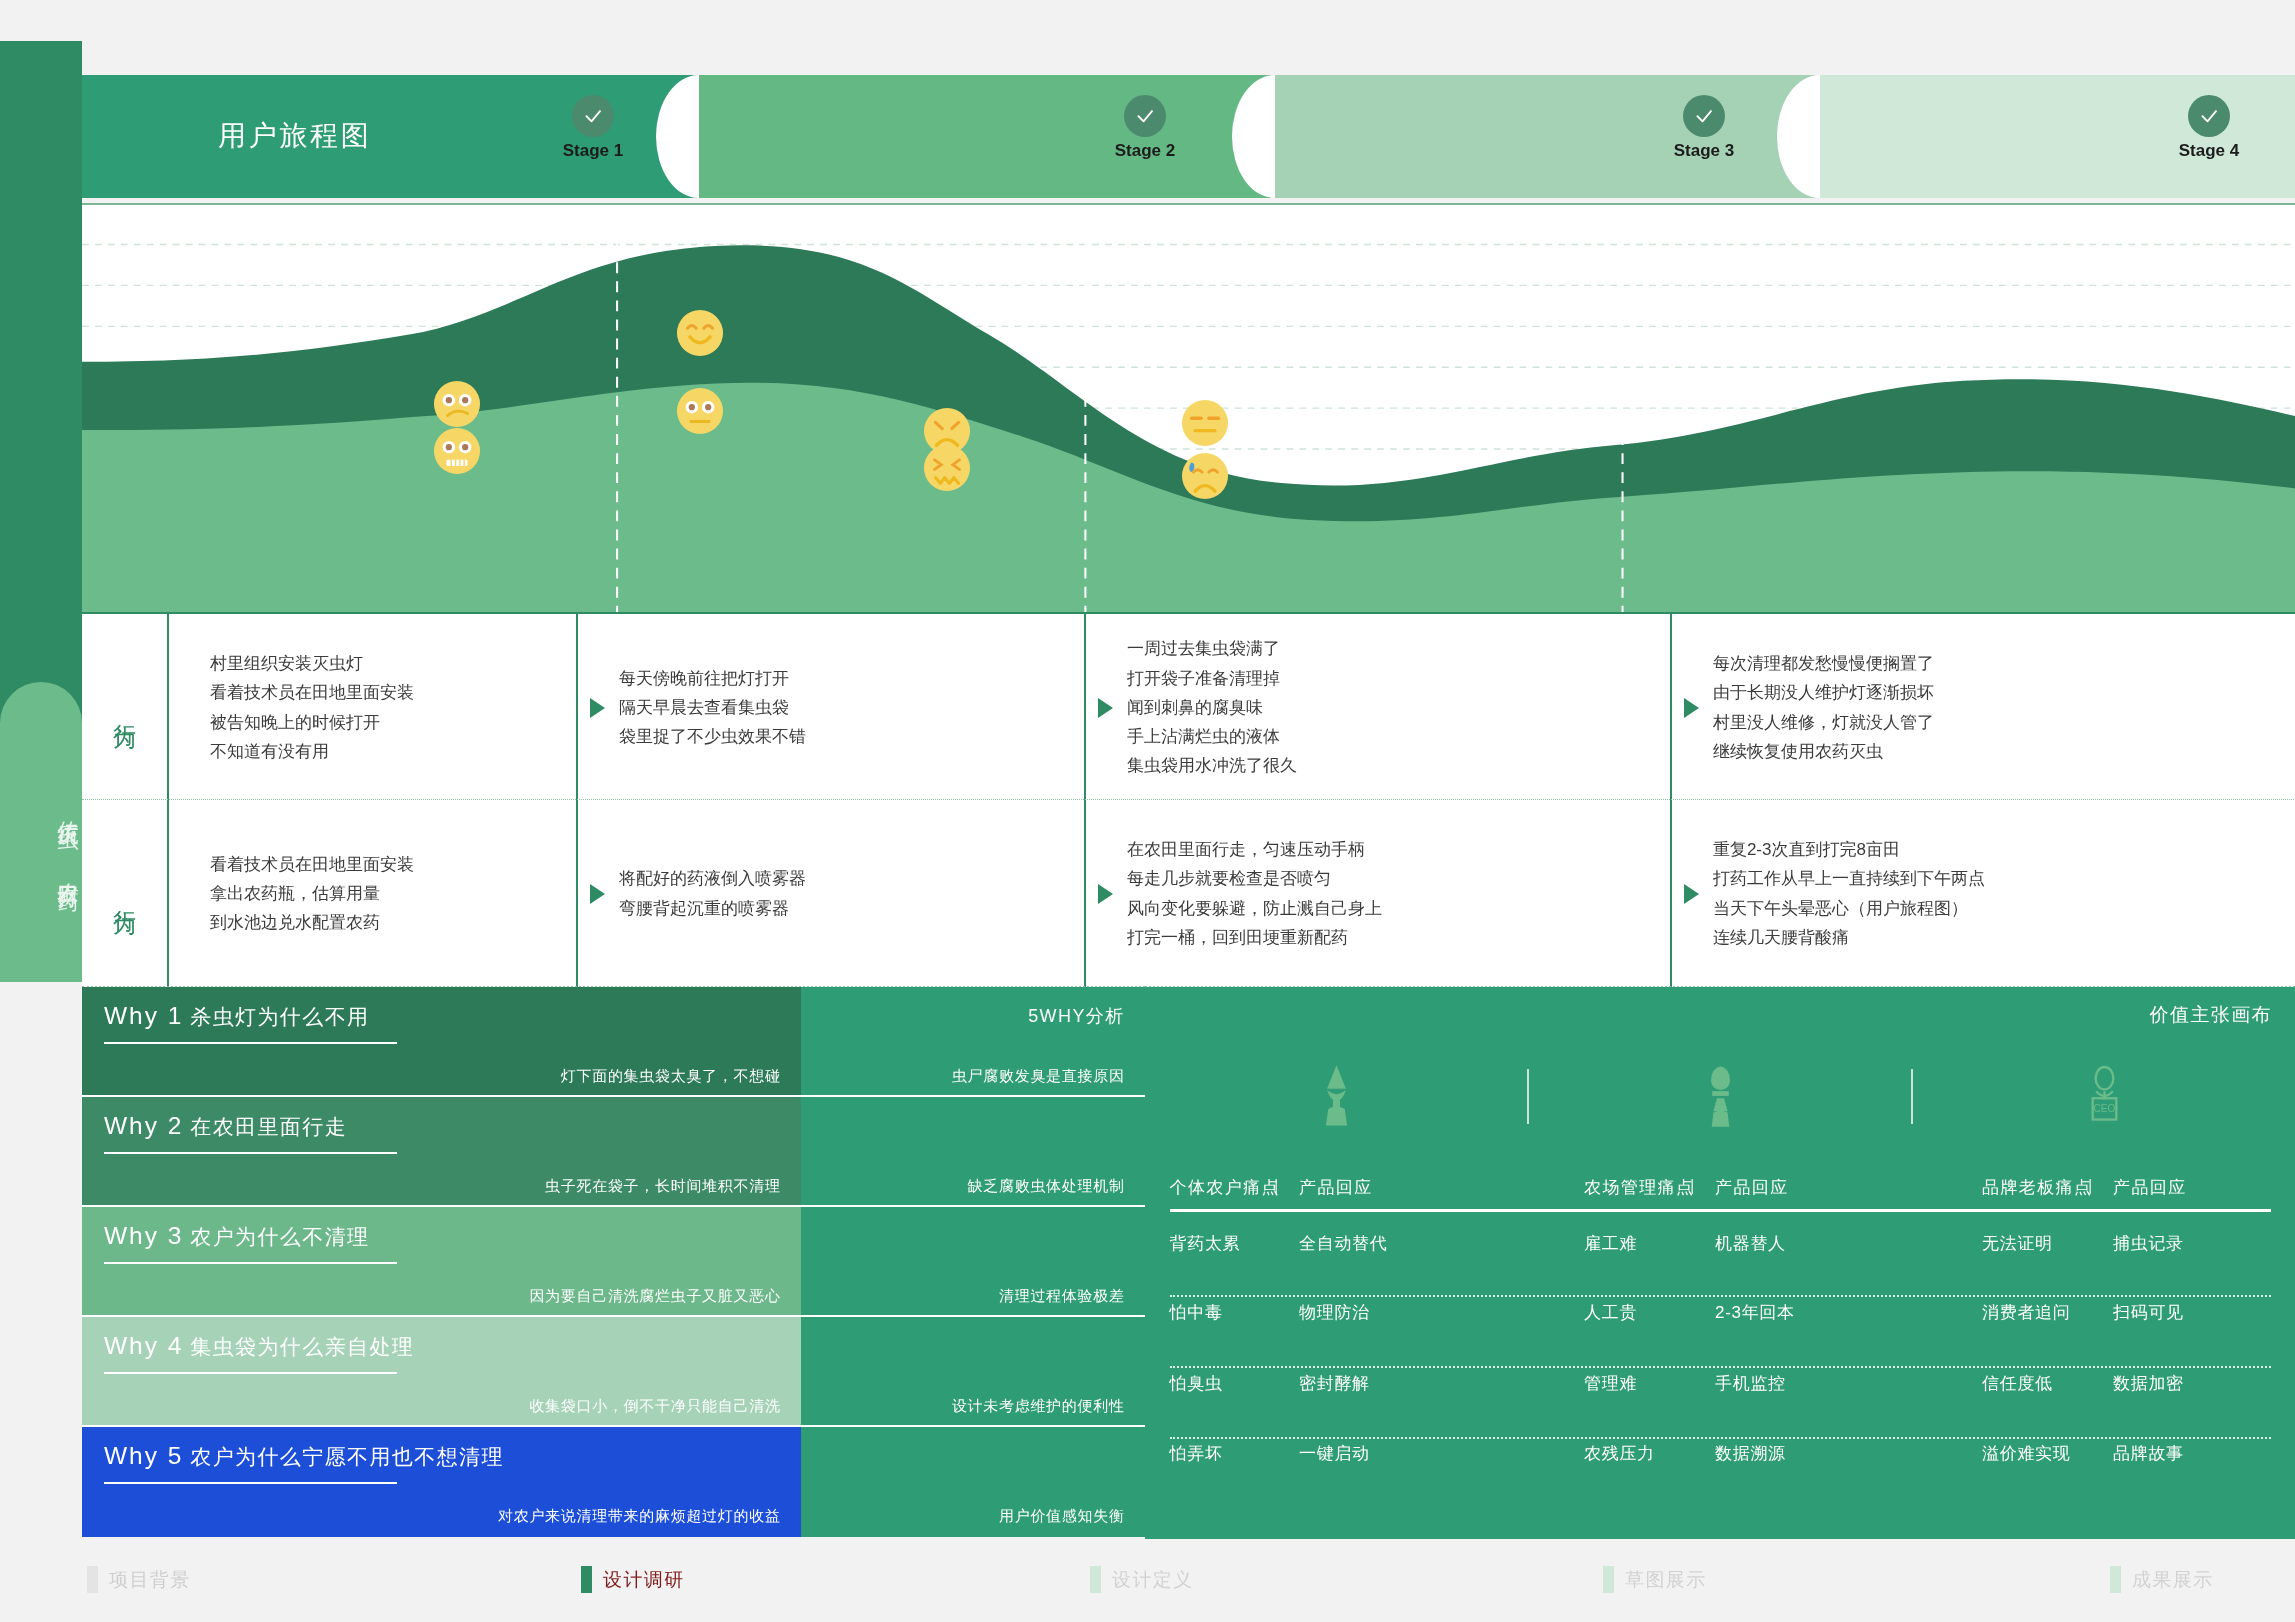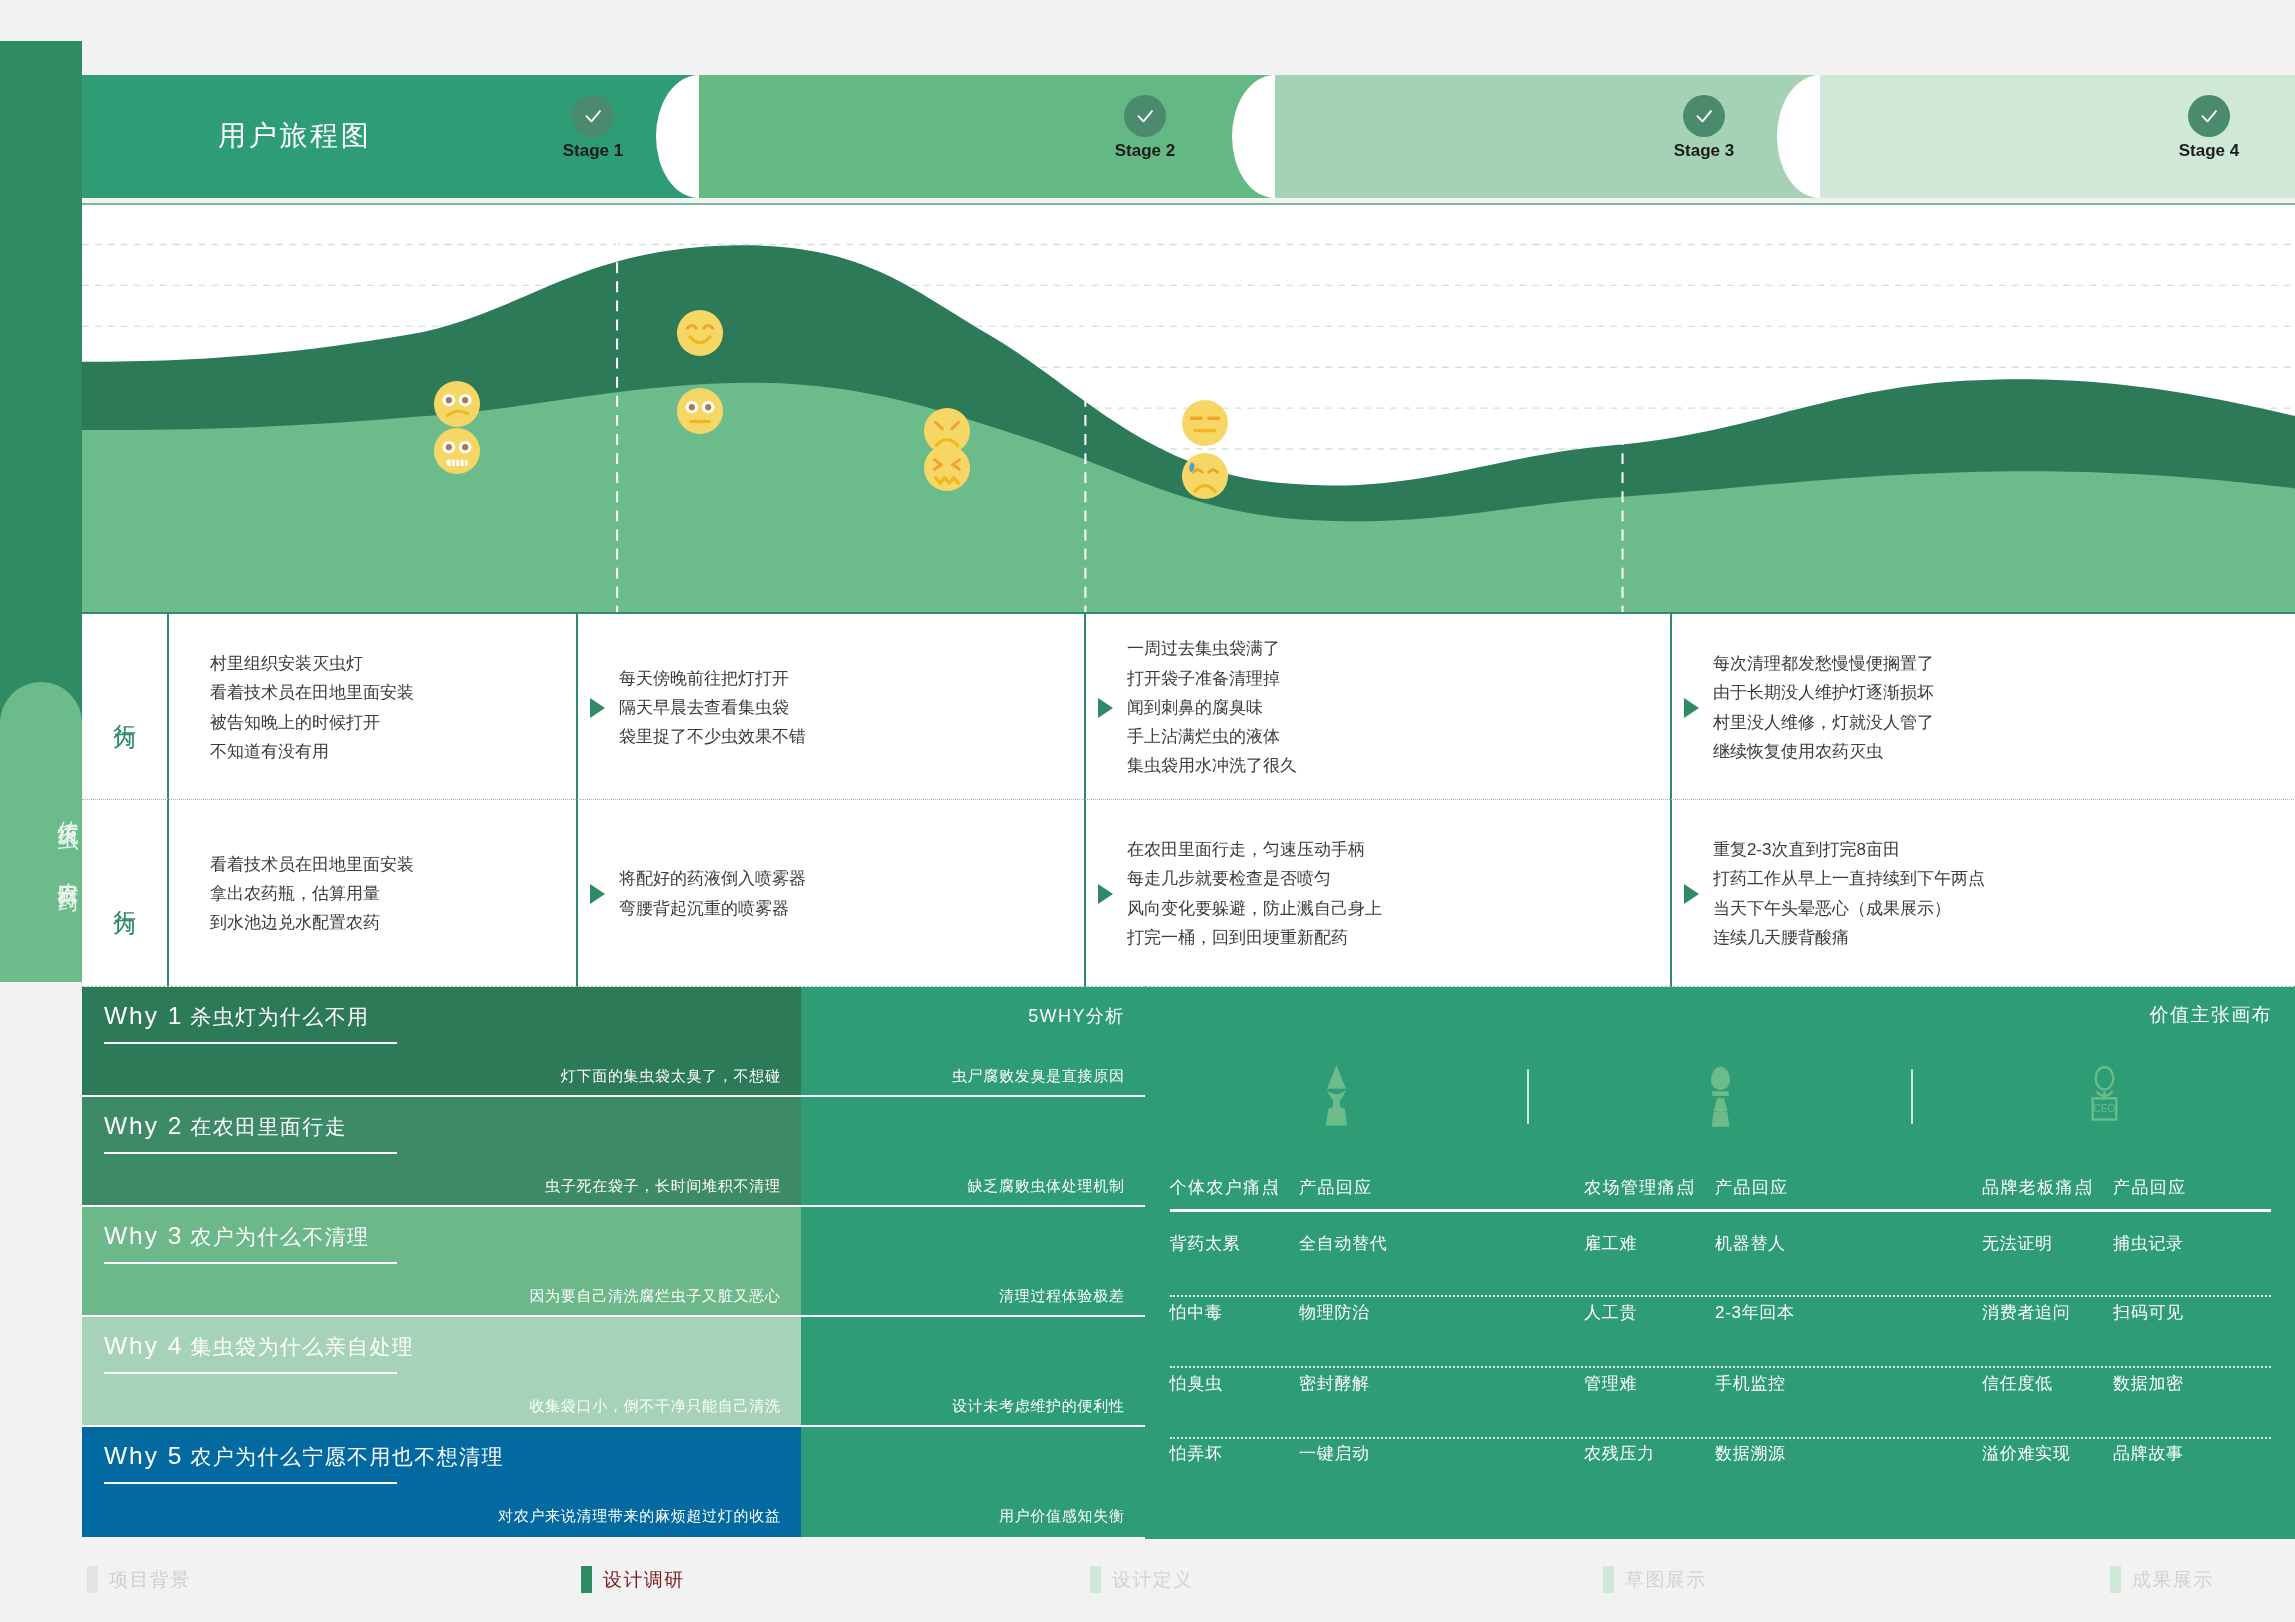--- a/index.html
+++ b/index.html
@@ -353,21 +353,21 @@
           <div>打完一桶，回到田埂重新配药</div>
         </div>
           </div>
       </div>
       <div class="bcell c4">
           <div class="inner">
         <div class="tri"></div>
         <div class="blist">
           <div>重复2-3次直到打完8亩田</div>
           <div>打药工作从早上一直持续到下午两点</div>
-          <div>当天下午头晕恶心（成果展示）</div>
+          <div>当天下午头晕恶心（用户旅程图）</div>
           <div>连续几天腰背酸痛</div>
         </div>
           </div>
       </div>
     </div>
   </div>
 
   <div class="dotline" style="left:82px; top:986px; width:1063px;"></div>
   <div class="dotline" style="left:1145px; top:986px; width:1150px;"></div>
 
@@ -424,21 +424,21 @@
         <div class="wunder"></div>
         <div class="wans">收集袋口小，倒不干净只能自己清洗</div>
       </div>
       <div class="wright">
         <div class="wans">设计未考虑维护的便利性</div>
       </div>
       <div class="wsep" style="bottom:0;"></div>
     </div>
 
     <div class="whyrow">
-      <div class="wleft" style="background:#0369a1;padding-left:44px;">
+      <div class="wleft" style="background:#1d4ed8;padding-left:44px;">
         <div class="wtitle">
           <span class="num">Why 5</span><span class="txt">农户为什么宁愿不用也不想清理</span>
         </div>
         <div class="wunder"></div>
         <div class="wans">对农户来说清理带来的麻烦超过灯的收益</div>
       </div>
       <div class="wright">
         <div class="wans">用户价值感知失衡</div>
       </div>
     </div>

